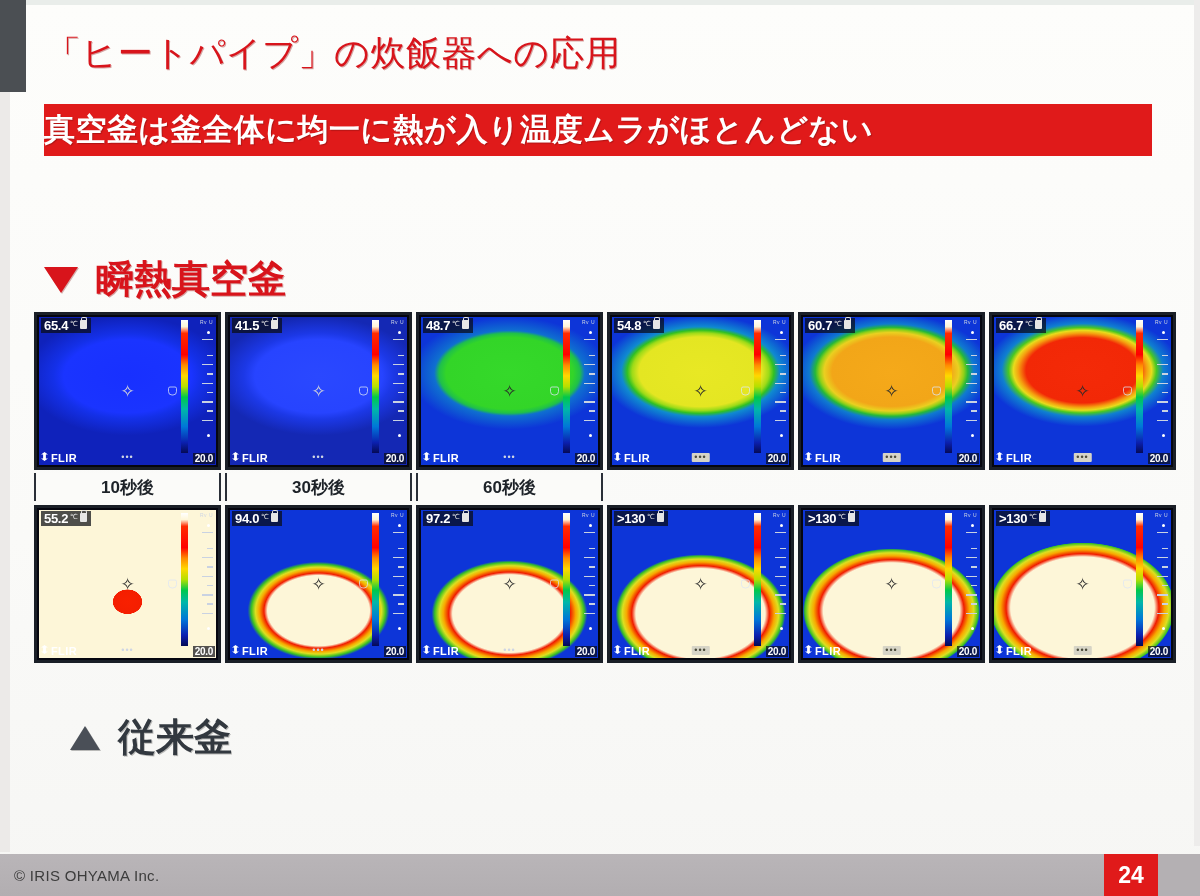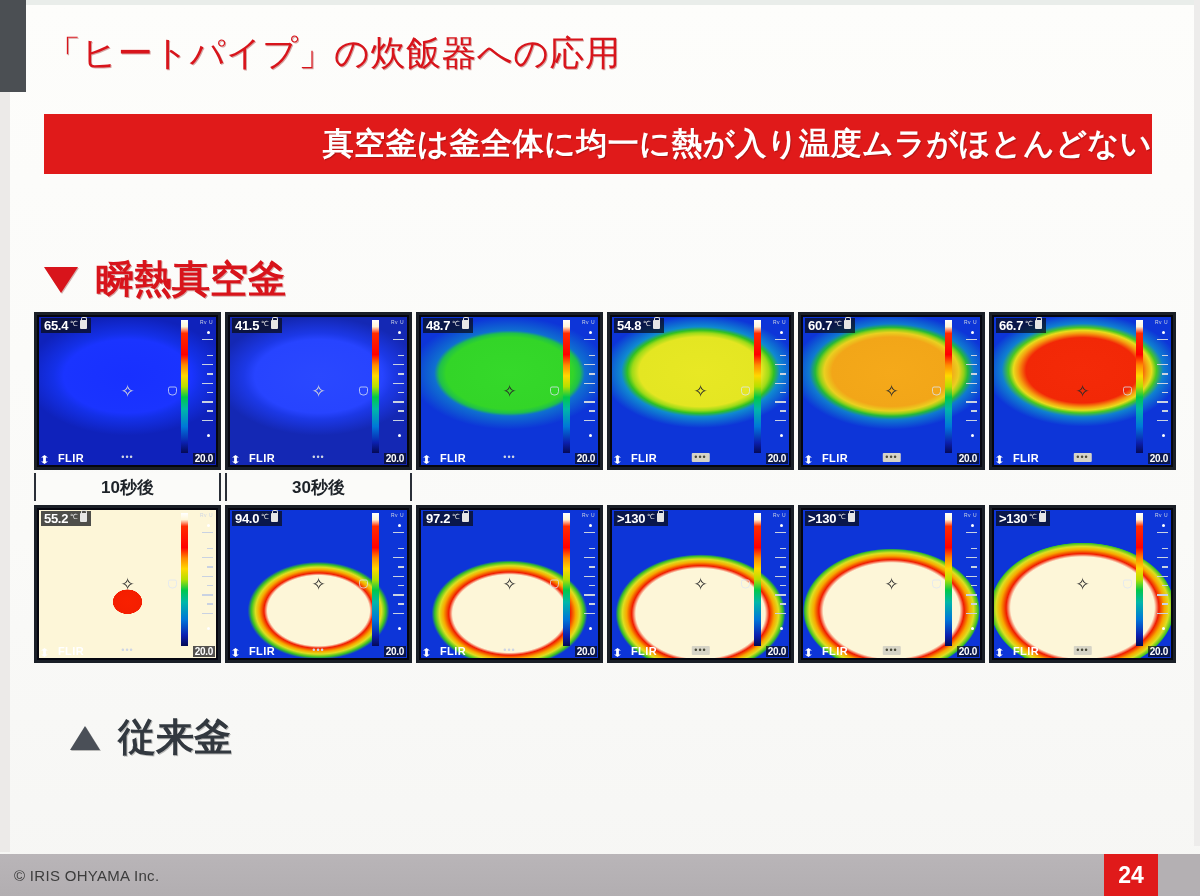--- a/index.html
+++ b/index.html
@@ -42,24 +42,24 @@
   }
 
   
   #logo {
     position:absolute; right:26px; top:8px;
     width:92px; height:86px;
   }
 
   
   #banner {
-    position:absolute; left:44px; top:114px;
-    width:1108px; height:60px;
+    position:absolute; left:44px; top:104px;
+    width:1108px; height:52px;
     background:#e01a1a;
-    display:flex; align-items:center; justify-content:flex-end;
+    display:flex; align-items:center; justify-content:flex-start;
   }
   #banner-text {
     color:#fff; font-size:31px; font-weight:bold;
     letter-spacing:0.5px;
     text-shadow: 1px 1px 1px rgba(0,0,0,.22);
     white-space:nowrap;
   }
 
   
   .sec-label {
@@ -174,21 +174,21 @@
   .side-widget {
     position:absolute; right:41px; top:50%; transform:translateY(-50%);
     width:9px;height:9px;z-index:7;
     border:1.2px solid rgba(220,230,245,.75);
     border-radius:2px 2px 4px 4px;
   }
 
   
   .flir {
     position:absolute; left:4px; bottom:3px; z-index:9;
-    display:flex; align-items:flex-end; gap:10px;
+    display:flex; align-items:flex-start; gap:3px;
   }
   .flir-mark {
     width:7px;height:9px; background:#fff;
     clip-path: polygon(50% 0,100% 28%,70% 28%,70% 72%,100% 72%,50% 100%,0 72%,30% 72%,30% 28%,0 28%);
   }
   .flir-txt { color:#fff; font-size:11px; font-weight:bold; letter-spacing:0.4px; }
   .bot-dots {
     position:absolute; left:50%; bottom:5px; transform:translateX(-50%);
     z-index:9; color:#cfd6e4; font-size:9px; letter-spacing:1px; line-height:1;
   }
@@ -510,20 +510,23 @@
   </div>
         </div>
       </div>
     <div class="label-row" id="time-row">
         <div class="time-cell">
           <span class="time-txt">10秒後</span>
         </div>
         <div class="time-cell">
           <span class="time-txt">30秒後</span>
         </div>
+        <div class="time-cell">
+          <span class="time-txt">60秒後</span>
+        </div>
       </div>
     <div class="row" id="row-bottom">
         <div class="cell">
   <div class="thermal">
     <div class="thermal-inner" style="background:radial-gradient(ellipse 14% 14% at 50% 62%, #f82000 0%, #f41e00 58%, #fdf6d8 60%, #fdf6d8 100%),
    radial-gradient(ellipse 32% 26% at 50% 58%, #fdf6d8 0%, #fdf6d8 62%, #f02000 66%, #f8b000 76%, #e0e020 84%, #3fc024 92%, #0d35d8 100%),
    linear-gradient(180deg,#0a1060 0%,#1024a0 22%,#1832c0 55%,#0d1d92 100%); background-blend-mode:normal;"></div>
 
     <div class="temp">
       <span class="temp-val">55.2</span>

